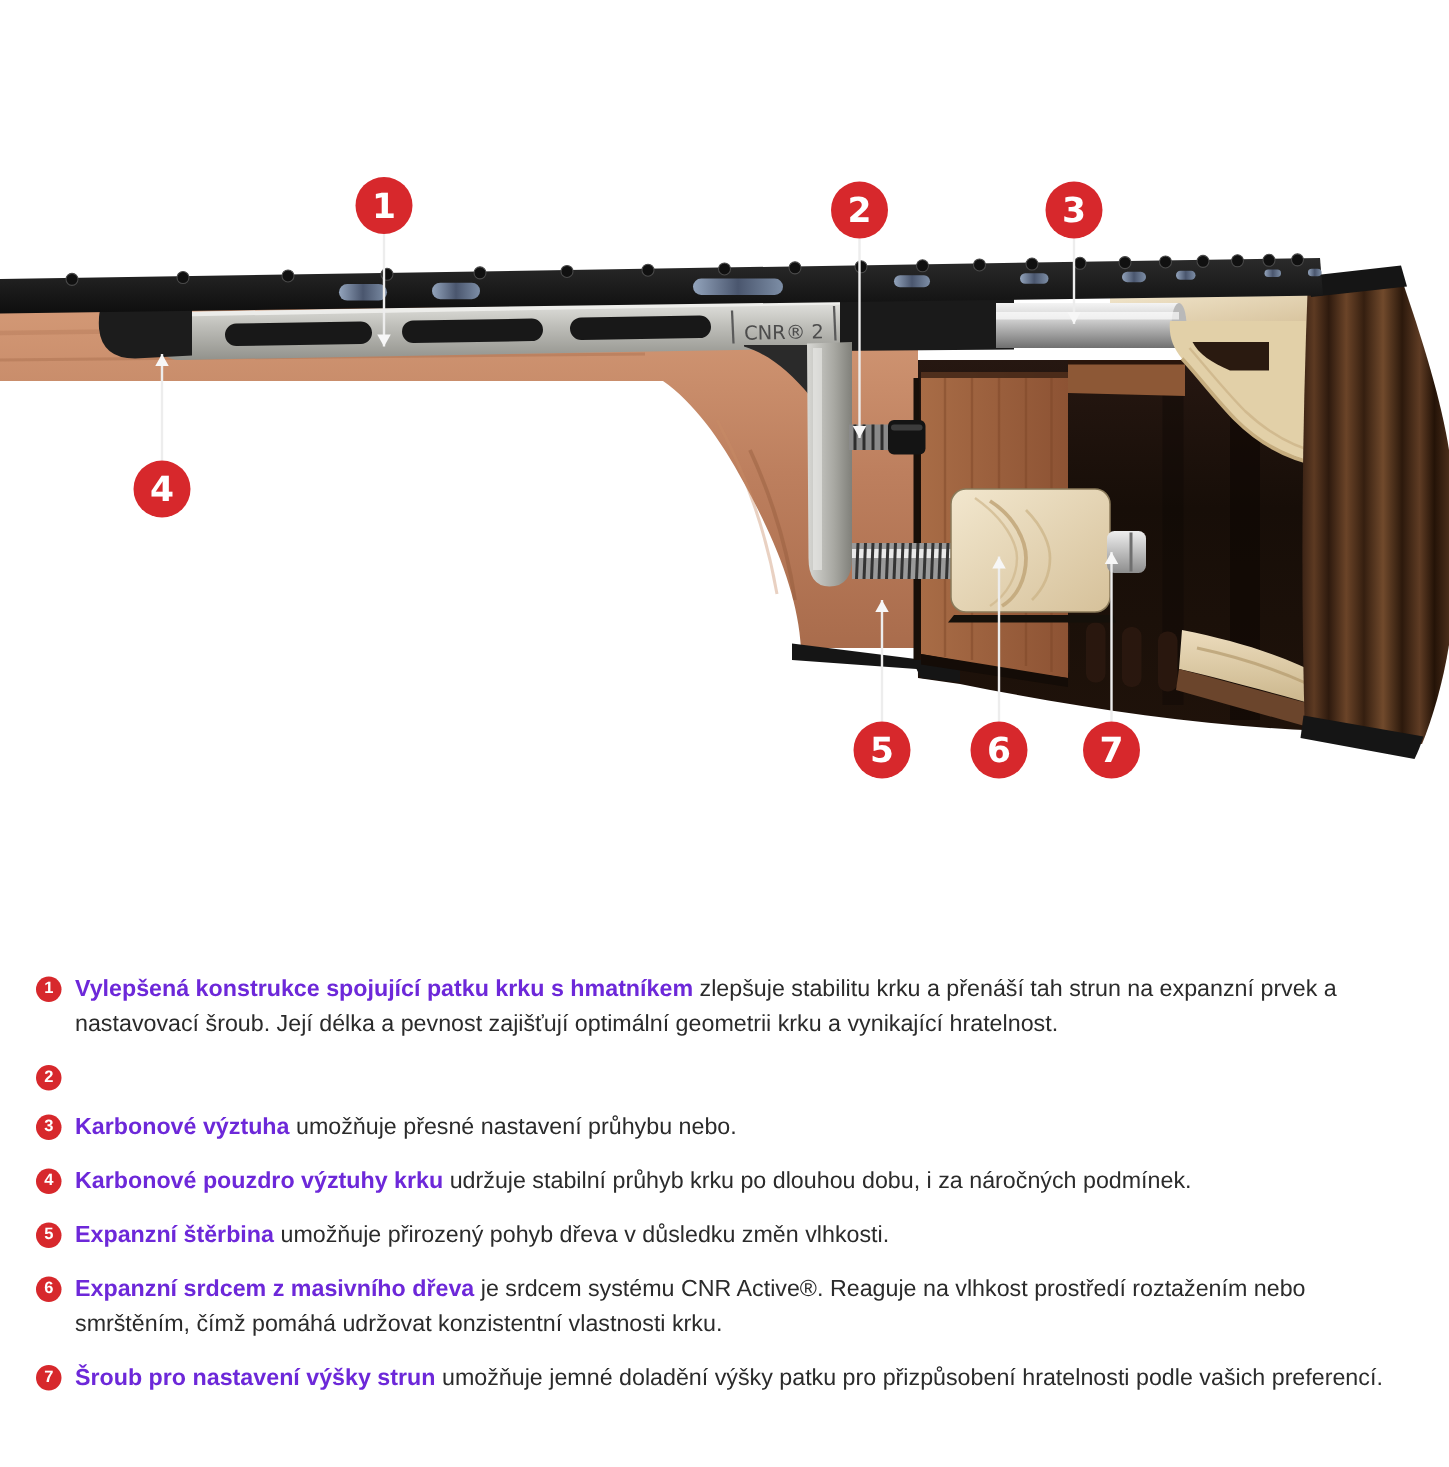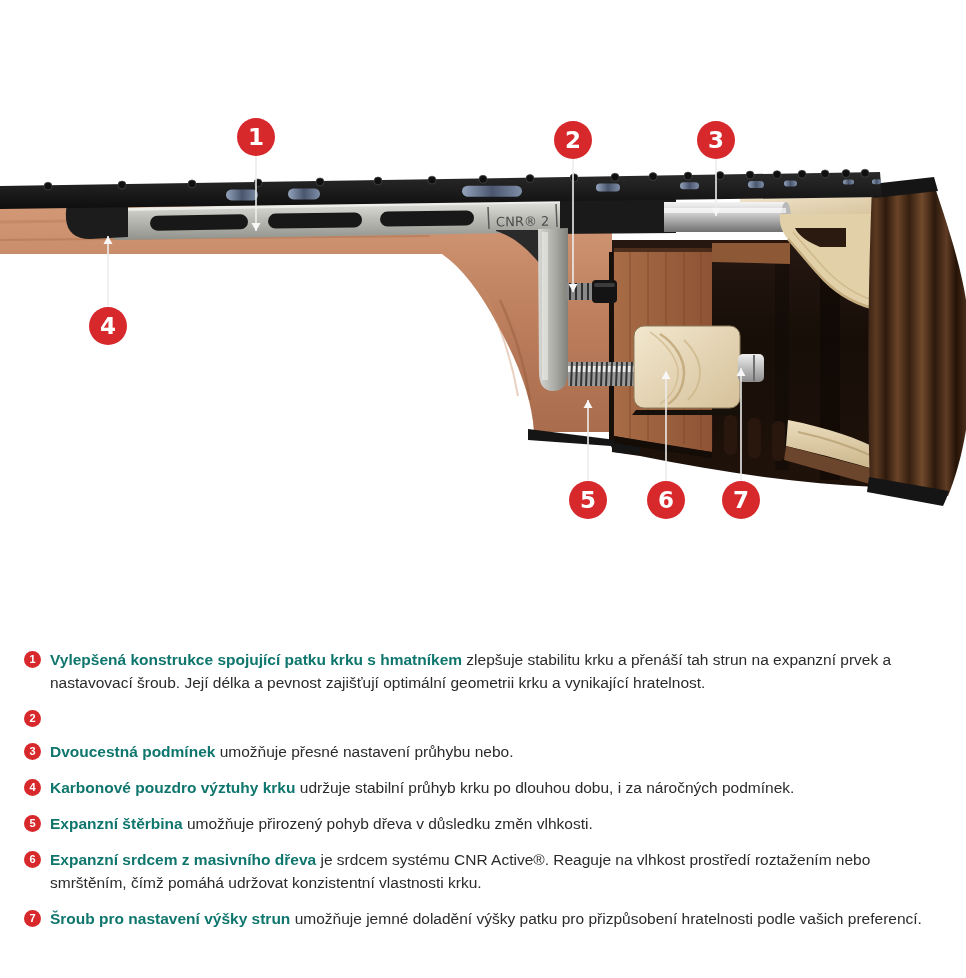--- a/index.html
+++ b/index.html
@@ -6,21 +6,21 @@
   body{width:966px;font-family:"Liberation Sans", sans-serif;-webkit-font-smoothing:antialiased;}
   .stage{position:relative;width:966px;height:978px;background:#fff;overflow:hidden;}
   .diagram-wrap{position:absolute;left:0;top:0;width:966px;height:620px;z-index:1;}
   .watermark{position:absolute;left:58px;top:812px;width:150px;height:112px;z-index:0;pointer-events:none;}
   .legend{position:absolute;left:0;top:648px;width:966px;z-index:1;padding:0;}
   .legend-inner{padding:0 22px 0 24px;}
   .legend-item{display:flex;align-items:flex-start;margin:0 0 13px 0;}
   .legend-badge{flex:0 0 auto;width:17px;height:17px;border-radius:50%;background:#d7282c;
     color:#fff;font-size:11px;font-weight:bold;text-align:center;line-height:17px;margin:3px 9px 0 0;}
   .legend-text{margin:0;font-size:15.5px;line-height:23px;color:#2b2b2b;max-width:905px;}
-  .legend-text b{color:#0f766e;font-weight:bold;}
+  .legend-text b{color:#6d28d9;font-weight:bold;}
   svg text{font-family:"DejaVu Sans", sans-serif;}
 </style>
 </head>
 <body>
 
 <div class="stage">
 
 
   <div class="diagram-wrap">
   <svg id="diagram-svg" width="966" height="620" viewBox="0 0 966 620">
@@ -306,21 +306,21 @@
       <span class="legend-badge">1</span>
       <p class="legend-text"><b>Vylepšená konstrukce spojující patku krku s hmatníkem</b> <span> zlepšuje stabilitu krku a přenáší tah strun na expanzní prvek a nastavovací šroub. Její délka a pevnost zajišťují optimální geometrii krku a vynikající hratelnost.</span></p>
     </div>
 
     <div class="legend-item">
       <span class="legend-badge">2</span>
     </div>
 
     <div class="legend-item">
       <span class="legend-badge">3</span>
-      <p class="legend-text"><b>Dvoucestná podmínek</b> <span> umožňuje přesné nastavení průhybu nebo.</span></p>
+      <p class="legend-text"><b>Karbonové výztuha</b> <span> umožňuje přesné nastavení průhybu nebo.</span></p>
     </div>
 
     <div class="legend-item">
       <span class="legend-badge">4</span>
       <p class="legend-text"><b>Karbonové pouzdro výztuhy krku</b> <span> udržuje stabilní průhyb krku po dlouhou dobu, i za náročných podmínek.</span></p>
     </div>
 
     <div class="legend-item">
       <span class="legend-badge">5</span>
       <p class="legend-text"><b>Expanzní štěrbina</b> <span> umožňuje přirozený pohyb dřeva v důsledku změn vlhkosti.</span></p>

